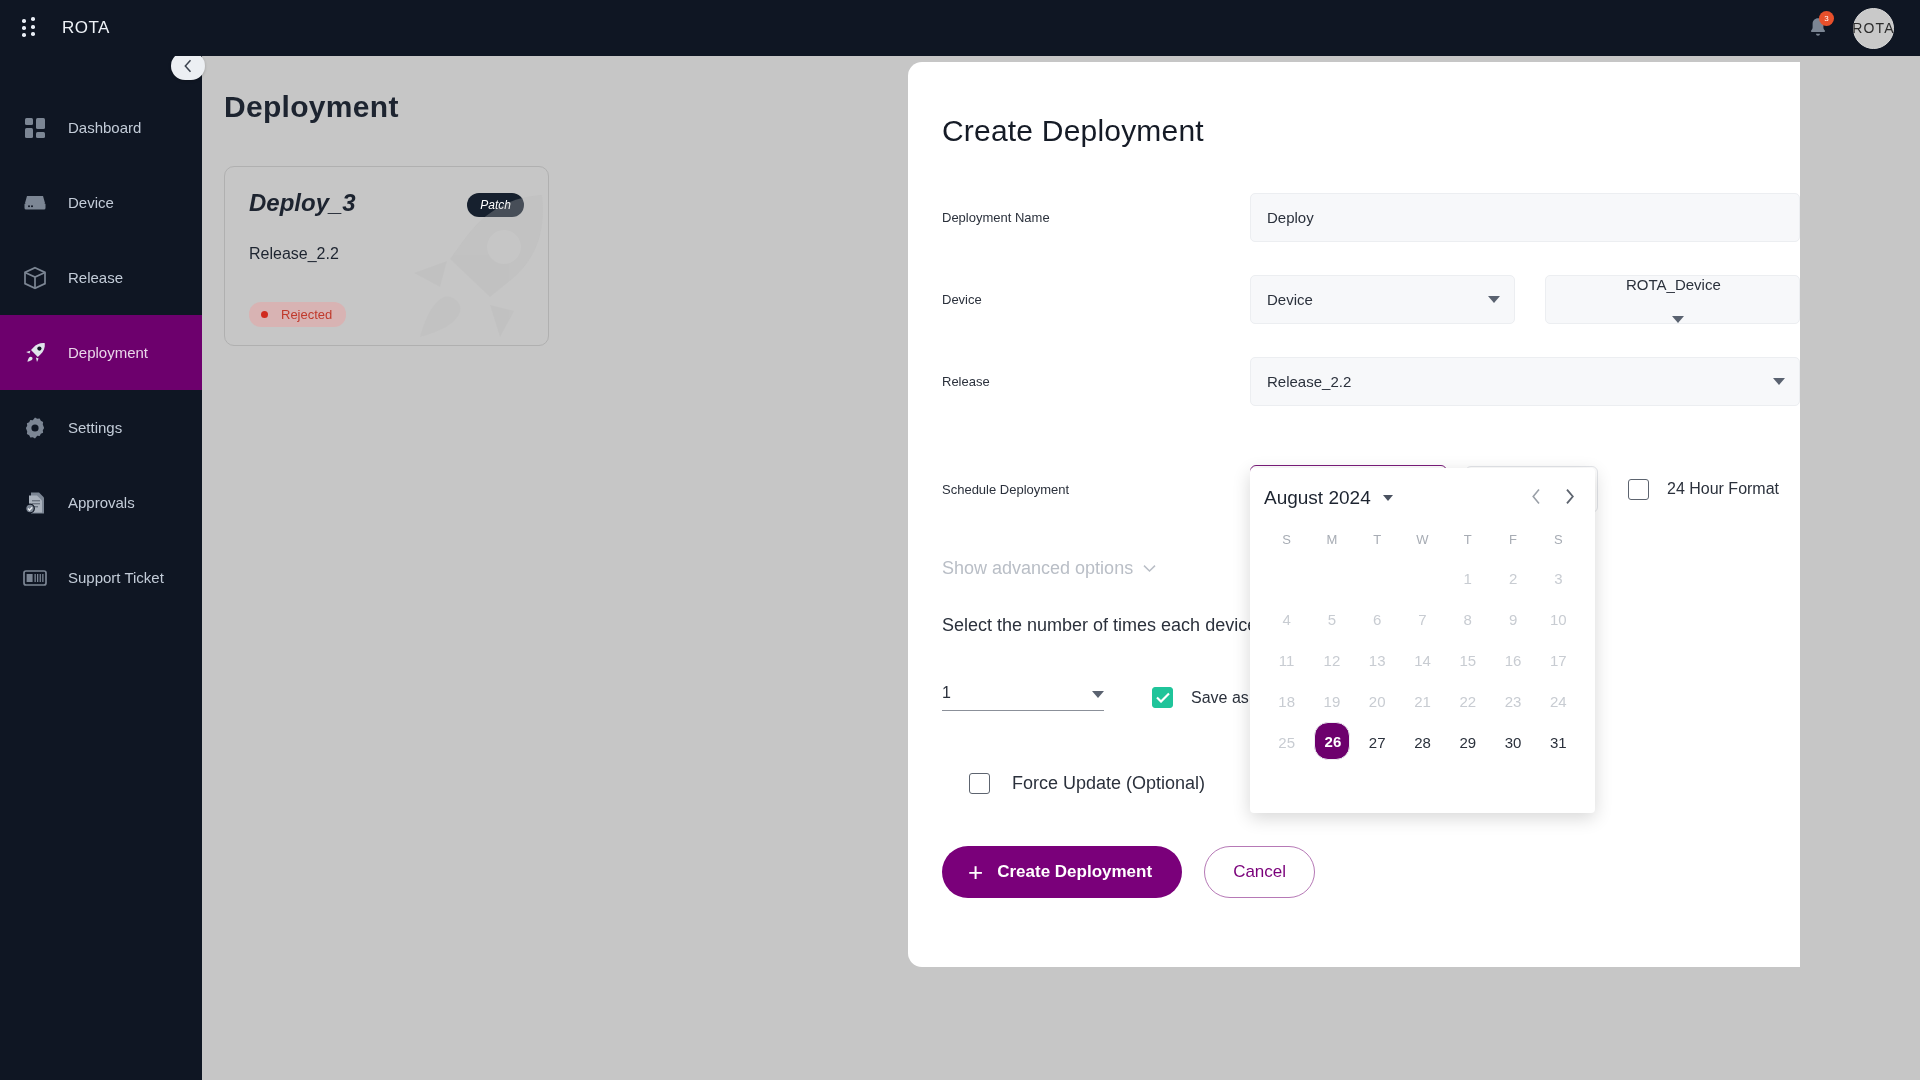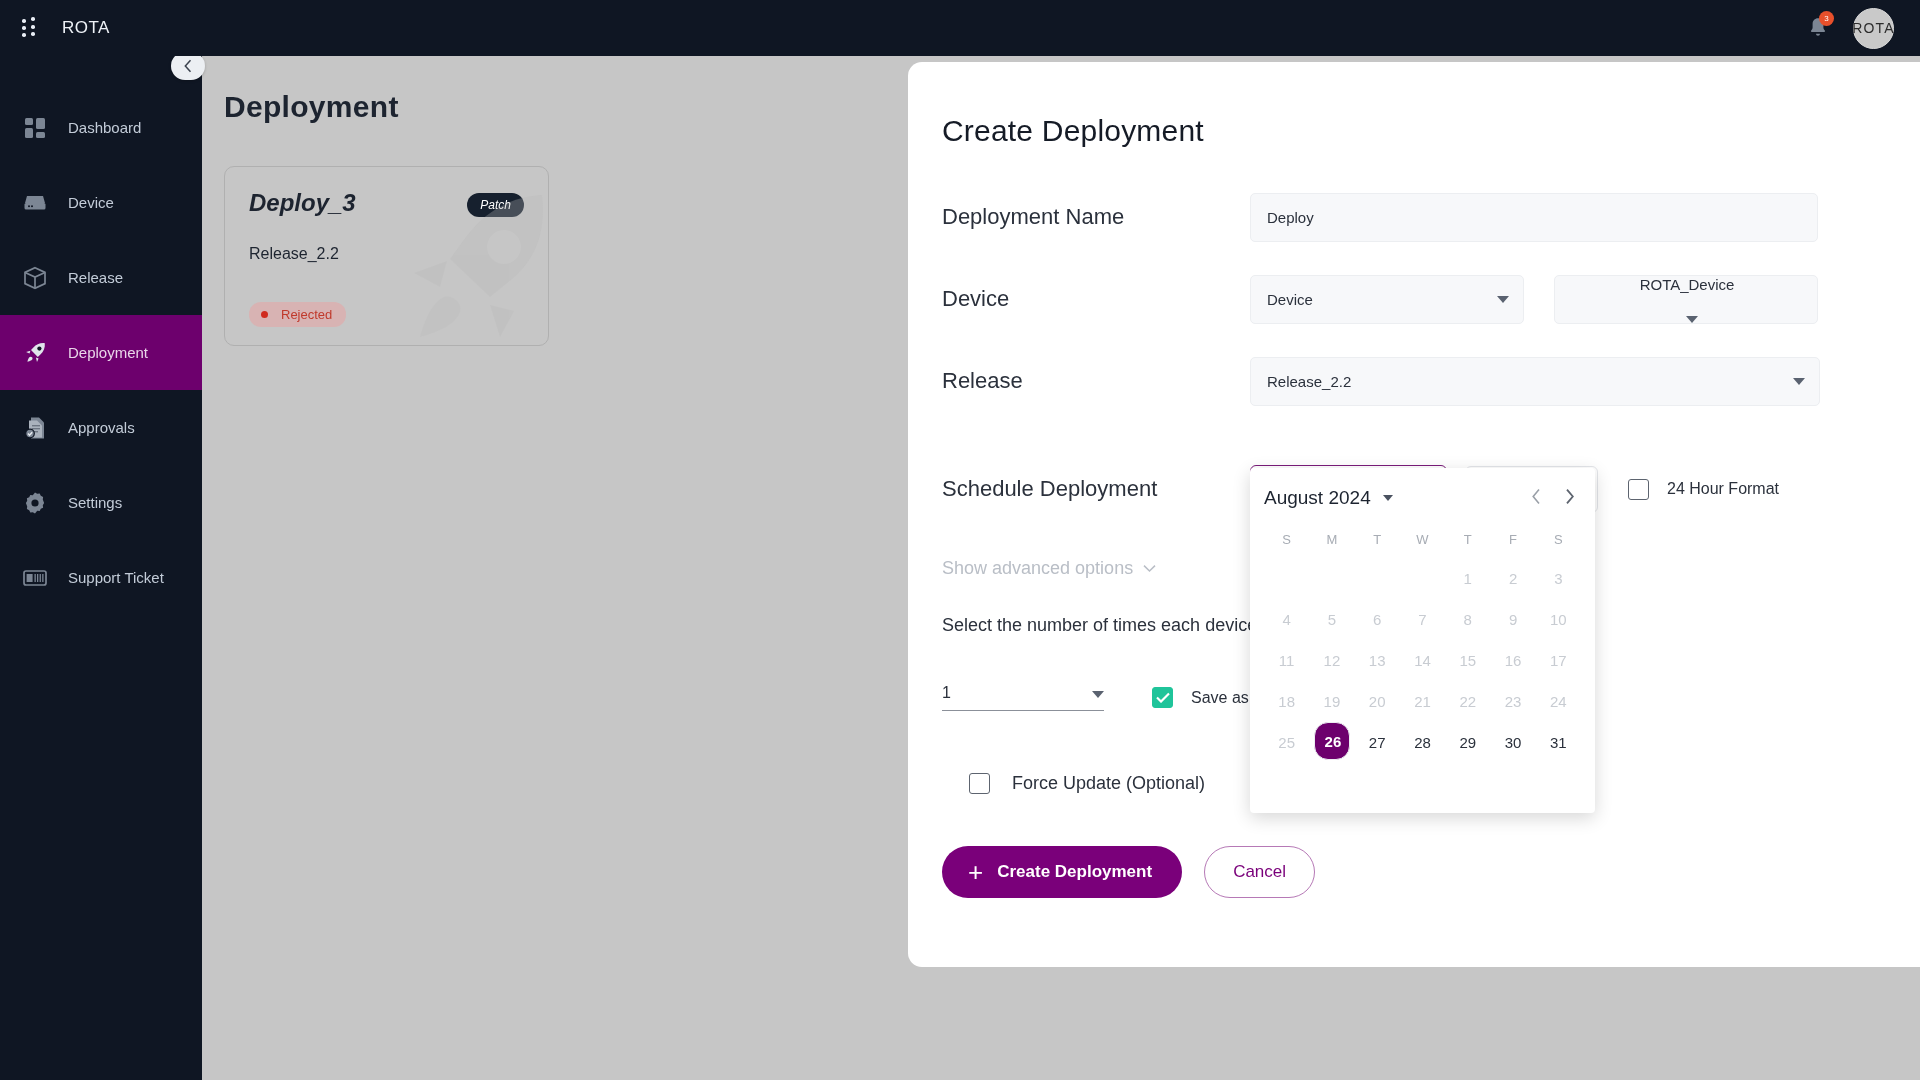--- a/index.html
+++ b/index.html
@@ -122,36 +122,36 @@
     position: absolute; left: 24px; bottom: 18px;
     display: inline-flex; align-items: center; gap: 13px;
     background: #d8b3b3; color: #c0392b;
     border-radius: 12px; padding: 5px 14px 5px 12px; font-size: 13px;
   }
   .dot { width: 7px; height: 7px; border-radius: 50%; background: #d02b1f; }
 
   
   .modal {
     position: absolute; left: 908px; top: 62px;
-    width: 1012px; height: 1-0px;
+    width: 892px; height: 1-0px;
     height: 905px;
     background: #fff;
     border-top-left-radius: 14px;
     border-bottom-left-radius: 14px;
     z-index: 50;
     padding: 52px 0 0 34px;
   }
   .modal-title {
     font-size: 30px; color: #151b26; font-weight: 400;
     letter-spacing: .2px; margin-bottom: 40px;
   }
   .frow { display: flex; align-items: center; min-height: 58px; }
   .flabel {
     width: 308px; flex: 0 0 308px;
-    font-size: 22px; color: #2b313c;
+    font-size: 13px; color: #2b313c;
   }
   .finput {
     height: 49px; background: #f7f8fa;
     border: 1px solid #eceef1; border-radius: 5px;
     display: flex; align-items: center;
     padding: 0 16px; font-size: 15px; color: #2b313c;
   }
   .finput.wide { width: 568px; }
   .sel {
     height: 49px; background: #f7f8fa;
@@ -331,40 +331,40 @@
           <path d="M7.4 9.8 3.1 11l3.4 1.6zM12.9 16.6 14 21l1.6-3.5z" fill="#dfe4ea"></path>
           <path d="M6.4 16.2c-1.3 1.3-2 4.6-2 4.6s3.3-.7 4.6-2c.7-.7.7-1.9 0-2.6s-1.9-.7-2.6 0z" fill="#dfe4ea"></path>
         </svg>
       </span>
       <span class="nav-label">Deployment</span>
     </div>
 
     <div class="nav-item">
       <span class="nav-ico">
         <svg width="24" height="24" viewBox="0 0 24 24">
+          <path d="M12 1.5l2.2 1.3 2.5-.3 1.1 2.3 2.3 1.1-.3 2.5L21.1 12l-1.3 2.2.3 2.5-2.3 1.1-1.1 2.3-2.5-.3L12 22.5 9.8 21.2l-2.5.3-1.1-2.3-2.3-1.1.3-2.5L2.9 12l1.3-2.2-.3-2.5 2.3-1.1 1.1-2.3 2.5.3z" fill="#7c8694"></path>
+          <circle cx="12" cy="12" r="3.6" fill="#0f1623"></circle>
+        </svg>
+      </span>
+      <span class="nav-label">Settings</span>
+    </div>
+
+    <div class="nav-item">
+      <span class="nav-ico">
+        <svg width="24" height="24" viewBox="0 0 24 24">
           <path d="M8 1.5h8l5 5v16H8z" fill="#7c8694"></path>
           <path d="M6 4.5h8l5 5v12H6z" fill="#aab2bd"></path>
           <rect x="9" y="9" width="8" height="1.4" fill="#6d7582"></rect>
           <rect x="9" y="12" width="8" height="1.4" fill="#6d7582"></rect>
           <rect x="9" y="15" width="6" height="1.4" fill="#6d7582"></rect>
           <circle cx="7" cy="17.5" r="4.3" fill="#7c8694" stroke="#0f1623" stroke-width="1.2"></circle>
           <path d="M5 17.6l1.5 1.6 2.7-3" fill="none" stroke="#e7ebf0" stroke-width="1.5"></path>
         </svg>
       </span>
       <span class="nav-label">Approvals</span>
-    </div>
-
-    <div class="nav-item">
-      <span class="nav-ico">
-        <svg width="24" height="24" viewBox="0 0 24 24">
-          <path d="M12 1.5l2.2 1.3 2.5-.3 1.1 2.3 2.3 1.1-.3 2.5L21.1 12l-1.3 2.2.3 2.5-2.3 1.1-1.1 2.3-2.5-.3L12 22.5 9.8 21.2l-2.5.3-1.1-2.3-2.3-1.1.3-2.5L2.9 12l1.3-2.2-.3-2.5 2.3-1.1 1.1-2.3 2.5.3z" fill="#7c8694"></path>
-          <circle cx="12" cy="12" r="3.6" fill="#0f1623"></circle>
-        </svg>
-      </span>
-      <span class="nav-label">Settings</span>
     </div>
 
     <div class="nav-item">
       <span class="nav-ico">
         <svg width="24" height="18" viewBox="0 0 24 18">
           <rect x="1" y="2" width="22" height="14" rx="2" fill="none" stroke="#7c8694" stroke-width="1.7"></rect>
           <rect x="3.6" y="5" width="6" height="8" fill="#7c8694"></rect>
           <rect x="11.5" y="5" width="1.3" height="8" fill="#7c8694"></rect>
           <rect x="14" y="5" width="1.3" height="8" fill="#7c8694"></rect>
           <rect x="16.6" y="5" width="1.3" height="8" fill="#7c8694"></rect>

